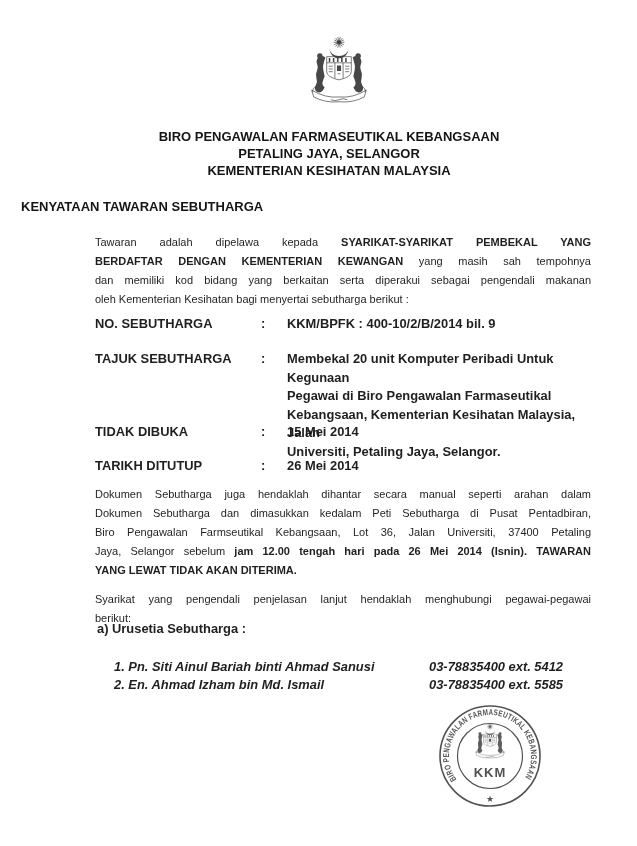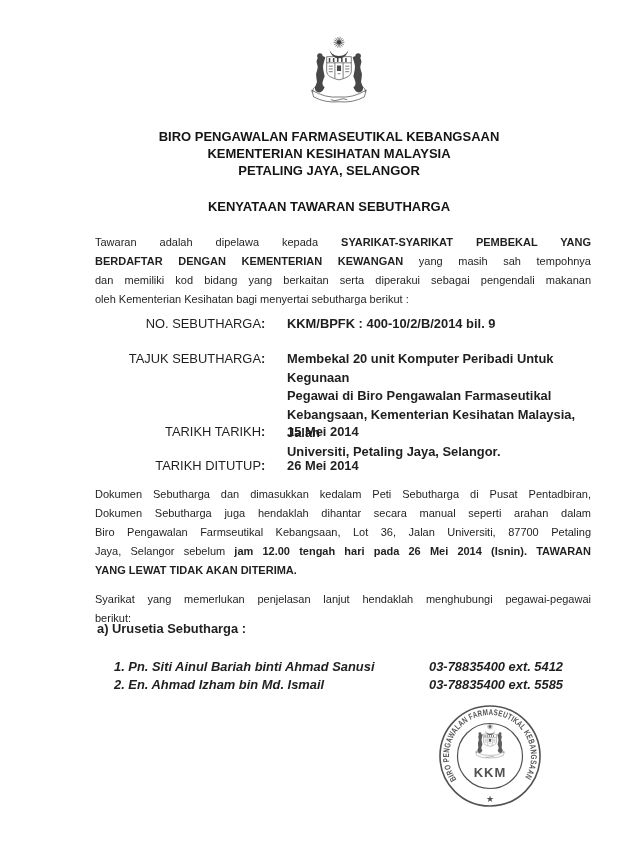--- a/index.html
+++ b/index.html
@@ -17,40 +17,40 @@
   .crest-main{position:absolute;left:277px;top:36px;width:82px;height:70px;}
 
   
   .org-header{
     position:absolute;top:128px;left:0;right:0;
     text-align:center;font-weight:bold;font-size:13px;line-height:17px;
     color:#151515;
   }
   .doc-title{
     position:absolute;top:198px;left:0;right:0;
-    text-align:center;font-weight:bold;font-size:13px;line-height:17px;
+    font-weight:bold;font-size:13px;line-height:17px;
     color:#151515;
   }
 
   
   .tblock{position:absolute;left:74px;width:496px;font-size:11px;}
   .jline{
     height:19px;line-height:19px;white-space:nowrap;
     text-align:justify;text-align-last:justify;
   }
   .jline.last{text-align-last:left;}
   .b{font-weight:bold;}
 
   
   .detail-row{
     position:absolute;left:74px;width:496px;
     display:grid;grid-template-columns:166px 26px 1fr;
     font-size:12.9px;line-height:18.5px;
   }
-  .detail-label{font-weight:normal;text-align:right;}
+  .detail-label{font-weight:bold;}
   .detail-colon{font-weight:bold;}
   .detail-value{font-weight:bold;white-space:pre-line;}
 
   
   .contacts-heading{
     position:absolute;left:76px;top:620px;
     font-size:12.9px;font-weight:bold;line-height:18px;
   }
   .officers{position:absolute;left:74px;top:658px;width:496px;font-style:italic;}
   .officer-row{
@@ -106,22 +106,22 @@
 </svg>
 
 <div class="page">
 
   <svg class="crest-main" viewBox="0 0 120 100">
     <use href="#jata-symbol"></use>
   </svg>
 
   <div class="org-header">
     <div>BIRO PENGAWALAN FARMASEUTIKAL KEBANGSAAN</div>
+    <div>PETALING JAYA, SELANGOR</div>
     <div>KEMENTERIAN KESIHATAN MALAYSIA</div>
-    <div>PETALING JAYA, SELANGOR</div>
   </div>
 
   <div class="doc-title">KENYATAAN TAWARAN SEBUTHARGA</div>
 
   <div class="tblock" style="top:233px">
     <div class="jline"><span>Tawaran adalah dipelawa kepada </span><span class="b">SYARIKAT-SYARIKAT PEMBEKAL YANG</span></div>
     <div class="jline"><span class="b">BERDAFTAR DENGAN KEMENTERIAN KEWANGAN</span><span> yang masih sah tempohnya</span></div>
     <div class="jline"><span>dan memiliki kod bidang yang berkaitan serta diperakui sebagai pengendali makanan</span></div>
     <div class="jline last"><span>oleh Kementerian Kesihatan bagi menyertai sebutharga berikut :</span></div>
   </div>
@@ -133,40 +133,40 @@
   </div>
   <div class="detail-row" style="top:350px">
     <span class="detail-label">TAJUK SEBUTHARGA</span>
     <span class="detail-colon">:</span>
     <span class="detail-value">Membekal 20 unit Komputer Peribadi Untuk Kegunaan
 Pegawai di Biro Pengawalan Farmaseutikal
 Kebangsaan, Kementerian Kesihatan Malaysia, Jalan
 Universiti, Petaling Jaya, Selangor.</span>
   </div>
   <div class="detail-row" style="top:423px">
-    <span class="detail-label">TARIKH TARIKH</span>
+    <span class="detail-label">TIDAK DIBUKA</span>
     <span class="detail-colon">:</span>
     <span class="detail-value">15 Mei 2014</span>
   </div>
   <div class="detail-row" style="top:457px">
     <span class="detail-label">TARIKH DITUTUP</span>
     <span class="detail-colon">:</span>
     <span class="detail-value">26 Mei 2014</span>
   </div>
 
   <div class="tblock" style="top:485px">
+    <div class="jline"><span>Dokumen Sebutharga juga hendaklah dihantar secara manual seperti arahan dalam</span></div>
     <div class="jline"><span>Dokumen Sebutharga dan dimasukkan kedalam Peti Sebutharga di Pusat Pentadbiran,</span></div>
-    <div class="jline"><span>Dokumen Sebutharga juga hendaklah dihantar secara manual seperti arahan dalam</span></div>
-    <div class="jline"><span>Biro Pengawalan Farmseutikal Kebangsaan, Lot 36, Jalan Universiti, 87700 Petaling</span></div>
+    <div class="jline"><span>Biro Pengawalan Farmseutikal Kebangsaan, Lot 36, Jalan Universiti, 37400 Petaling</span></div>
     <div class="jline"><span>Jaya, Selangor sebelum </span><span class="b">jam 12.00 tengah hari pada 26 Mei 2014 (Isnin). TAWARAN</span></div>
     <div class="jline last"><span class="b">YANG LEWAT TIDAK AKAN DITERIMA.</span></div>
   </div>
 
   <div class="tblock" style="top:590px">
-    <div class="jline"><span>Syarikat yang memerlukan penjelasan lanjut hendaklah menghubungi pegawai-pegawai</span></div>
+    <div class="jline"><span>Syarikat yang pengendali penjelasan lanjut hendaklah menghubungi pegawai-pegawai</span></div>
     <div class="jline last"><span>berikut:</span></div>
   </div>
 
   <div class="contacts-heading">a) Urusetia Sebutharga :</div>
   <div class="officers">
     <div class="officer-row">
       <span class="officer-name">1. Pn. Siti Ainul Bariah binti Ahmad Sanusi</span>
       <span class="officer-phone">03-78835400 ext. 5412</span>
     </div>
     <div class="officer-row">

